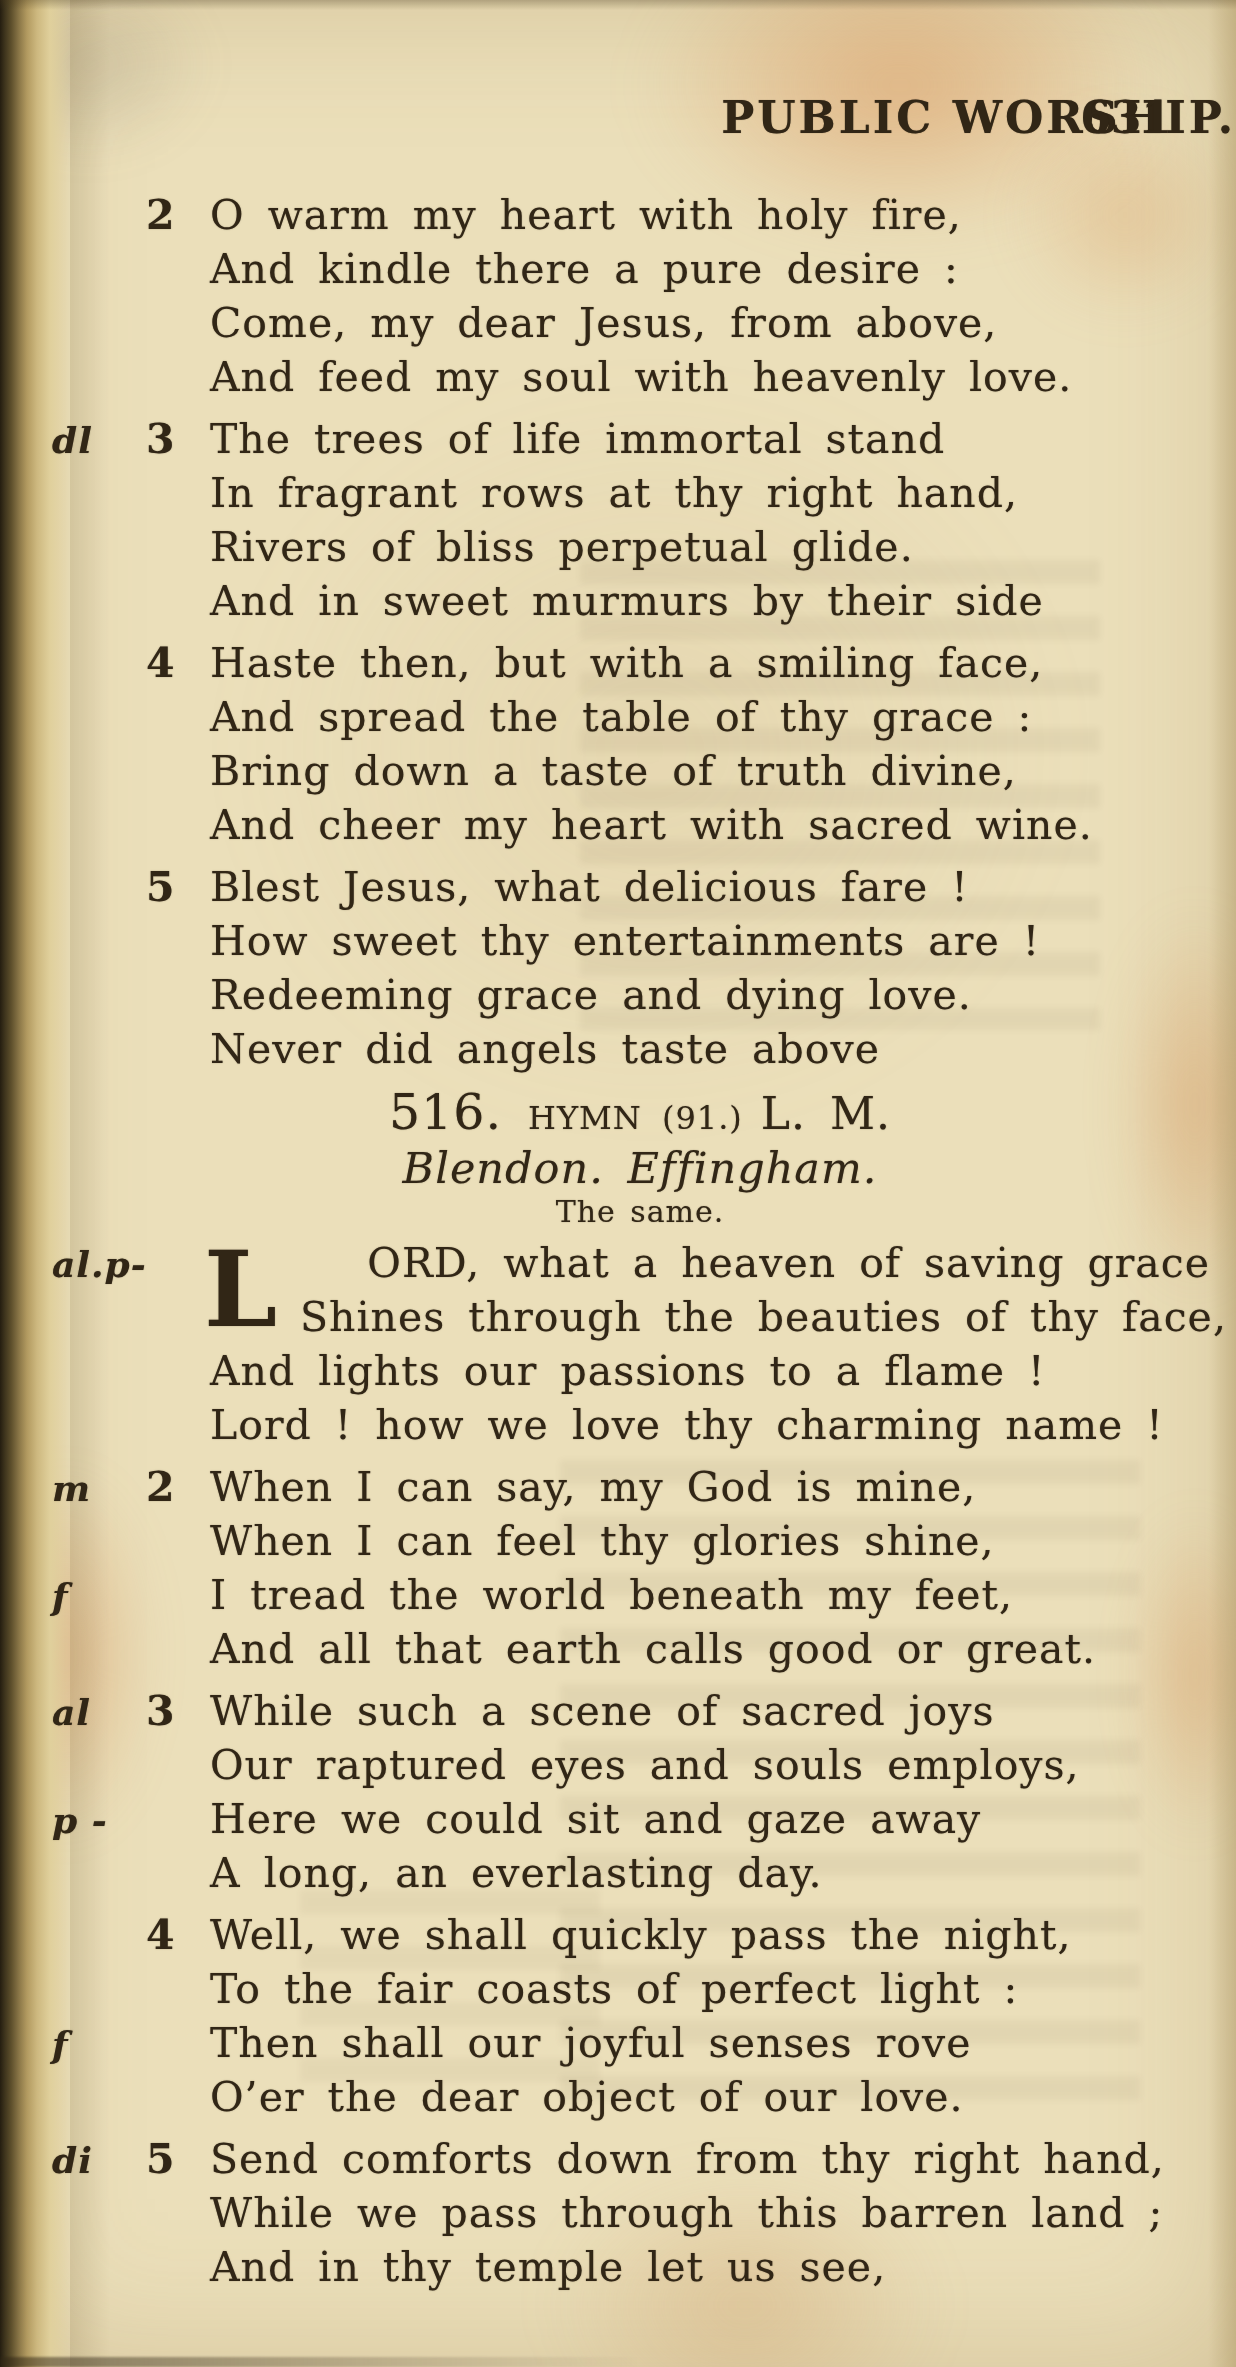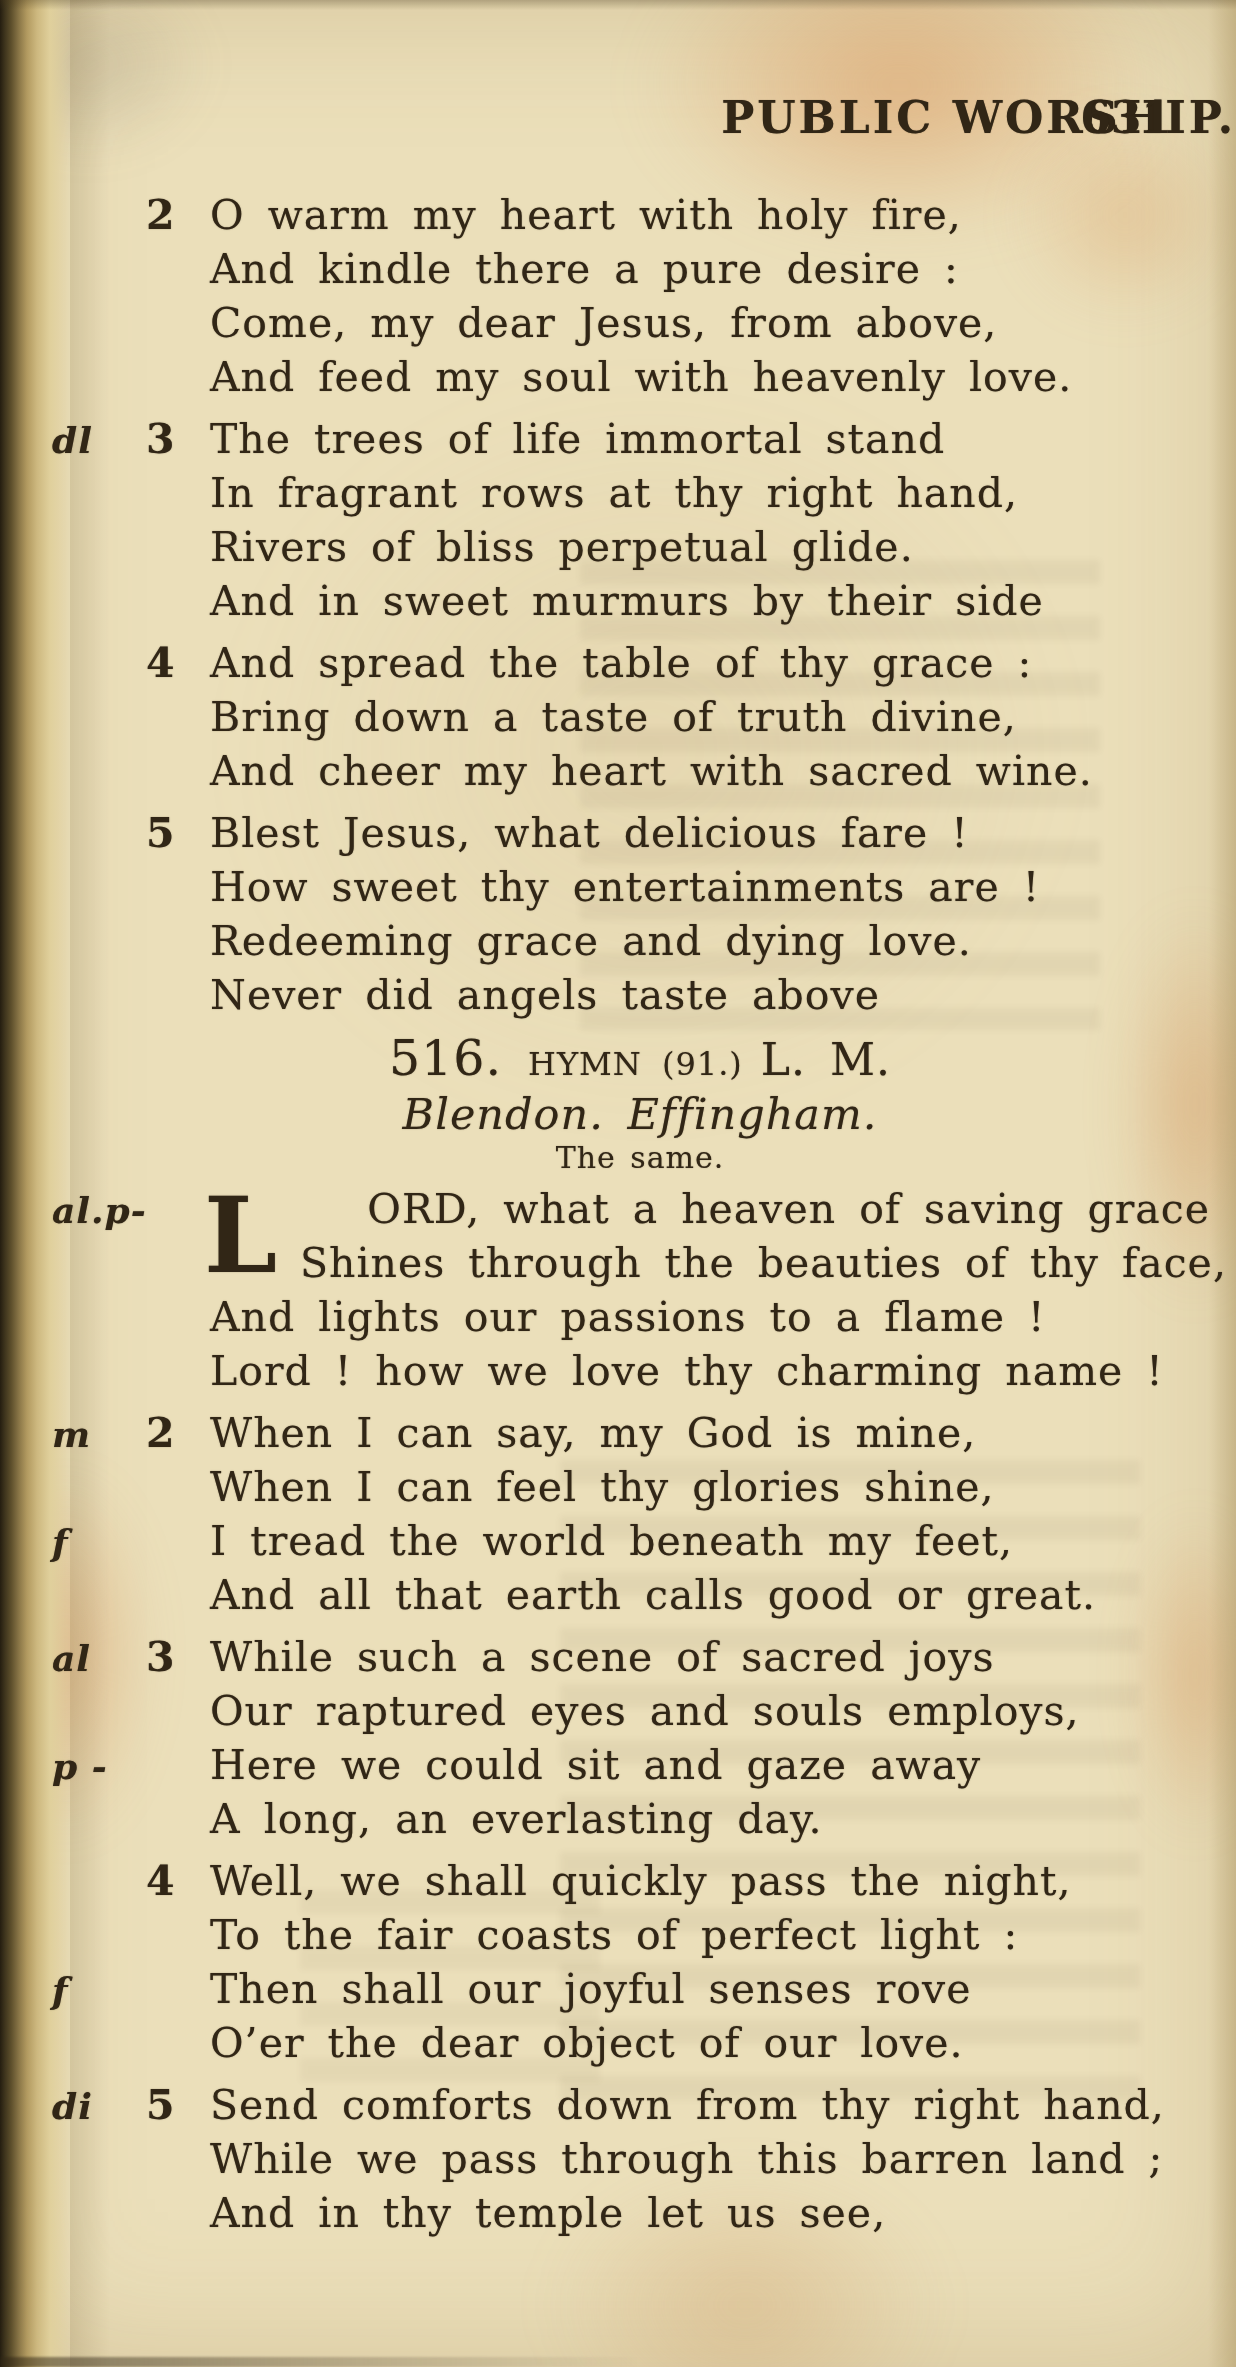--- a/index.html
+++ b/index.html
@@ -112,21 +112,21 @@
     </div>
 
     <div class="stanza">
       <div class="vline"><span class="marg">dl</span><span class="num">3</span><span>The trees of life immortal stand</span></div>
       <div class="vline"><span>In fragrant rows at thy right hand,</span></div>
       <div class="vline"><span>Rivers of bliss perpetual glide.</span></div>
       <div class="vline"><span>And in sweet murmurs by their side</span></div>
     </div>
 
     <div class="stanza">
-      <div class="vline"><span class="num">4</span></div>
+      <div class="vline"><span class="num">4</span><span>Haste then, but with a smiling face,</span></div>
       <div class="vline"><span>And spread the table of thy grace :</span></div>
       <div class="vline"><span>Bring down a taste of truth divine,</span></div>
       <div class="vline"><span>And cheer my heart with sacred wine.</span></div>
     </div>
 
     <div class="stanza">
       <div class="vline"><span class="num">5</span><span>Blest Jesus, what delicious fare !</span></div>
       <div class="vline"><span>How sweet thy entertainments are !</span></div>
       <div class="vline"><span>Redeeming grace and dying love.</span></div>
       <div class="vline"><span>Never did angels taste above</span></div>

